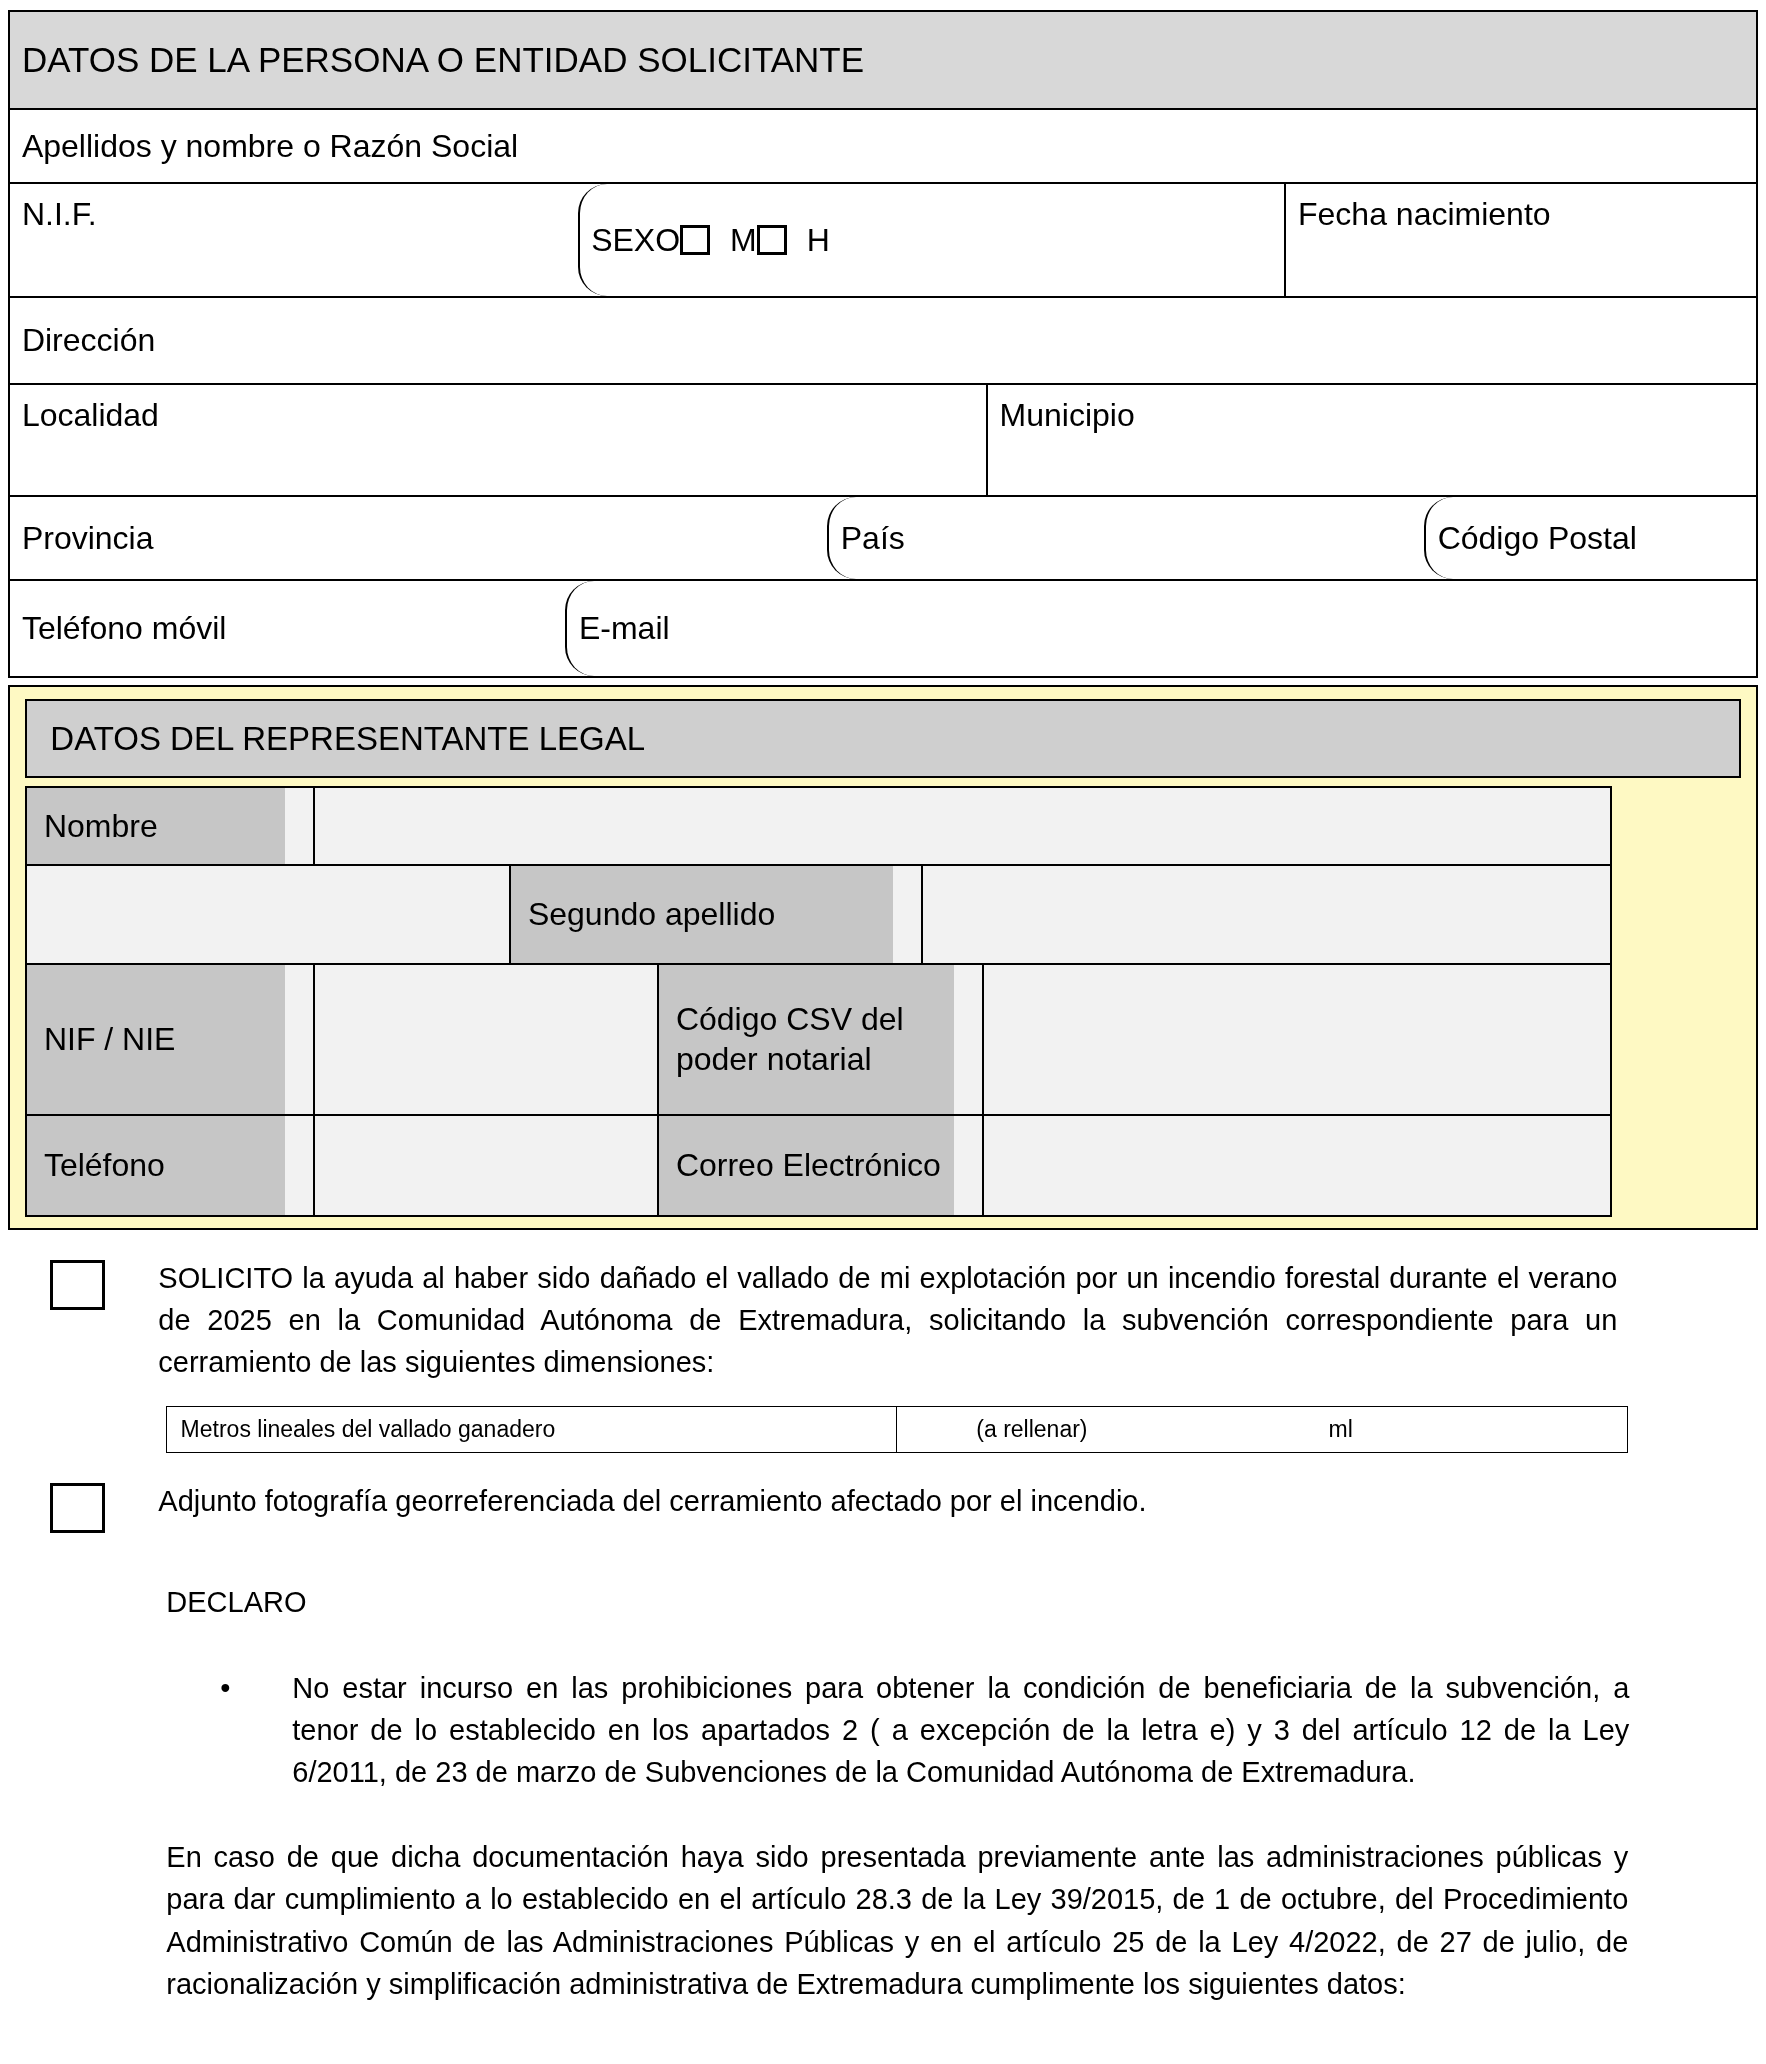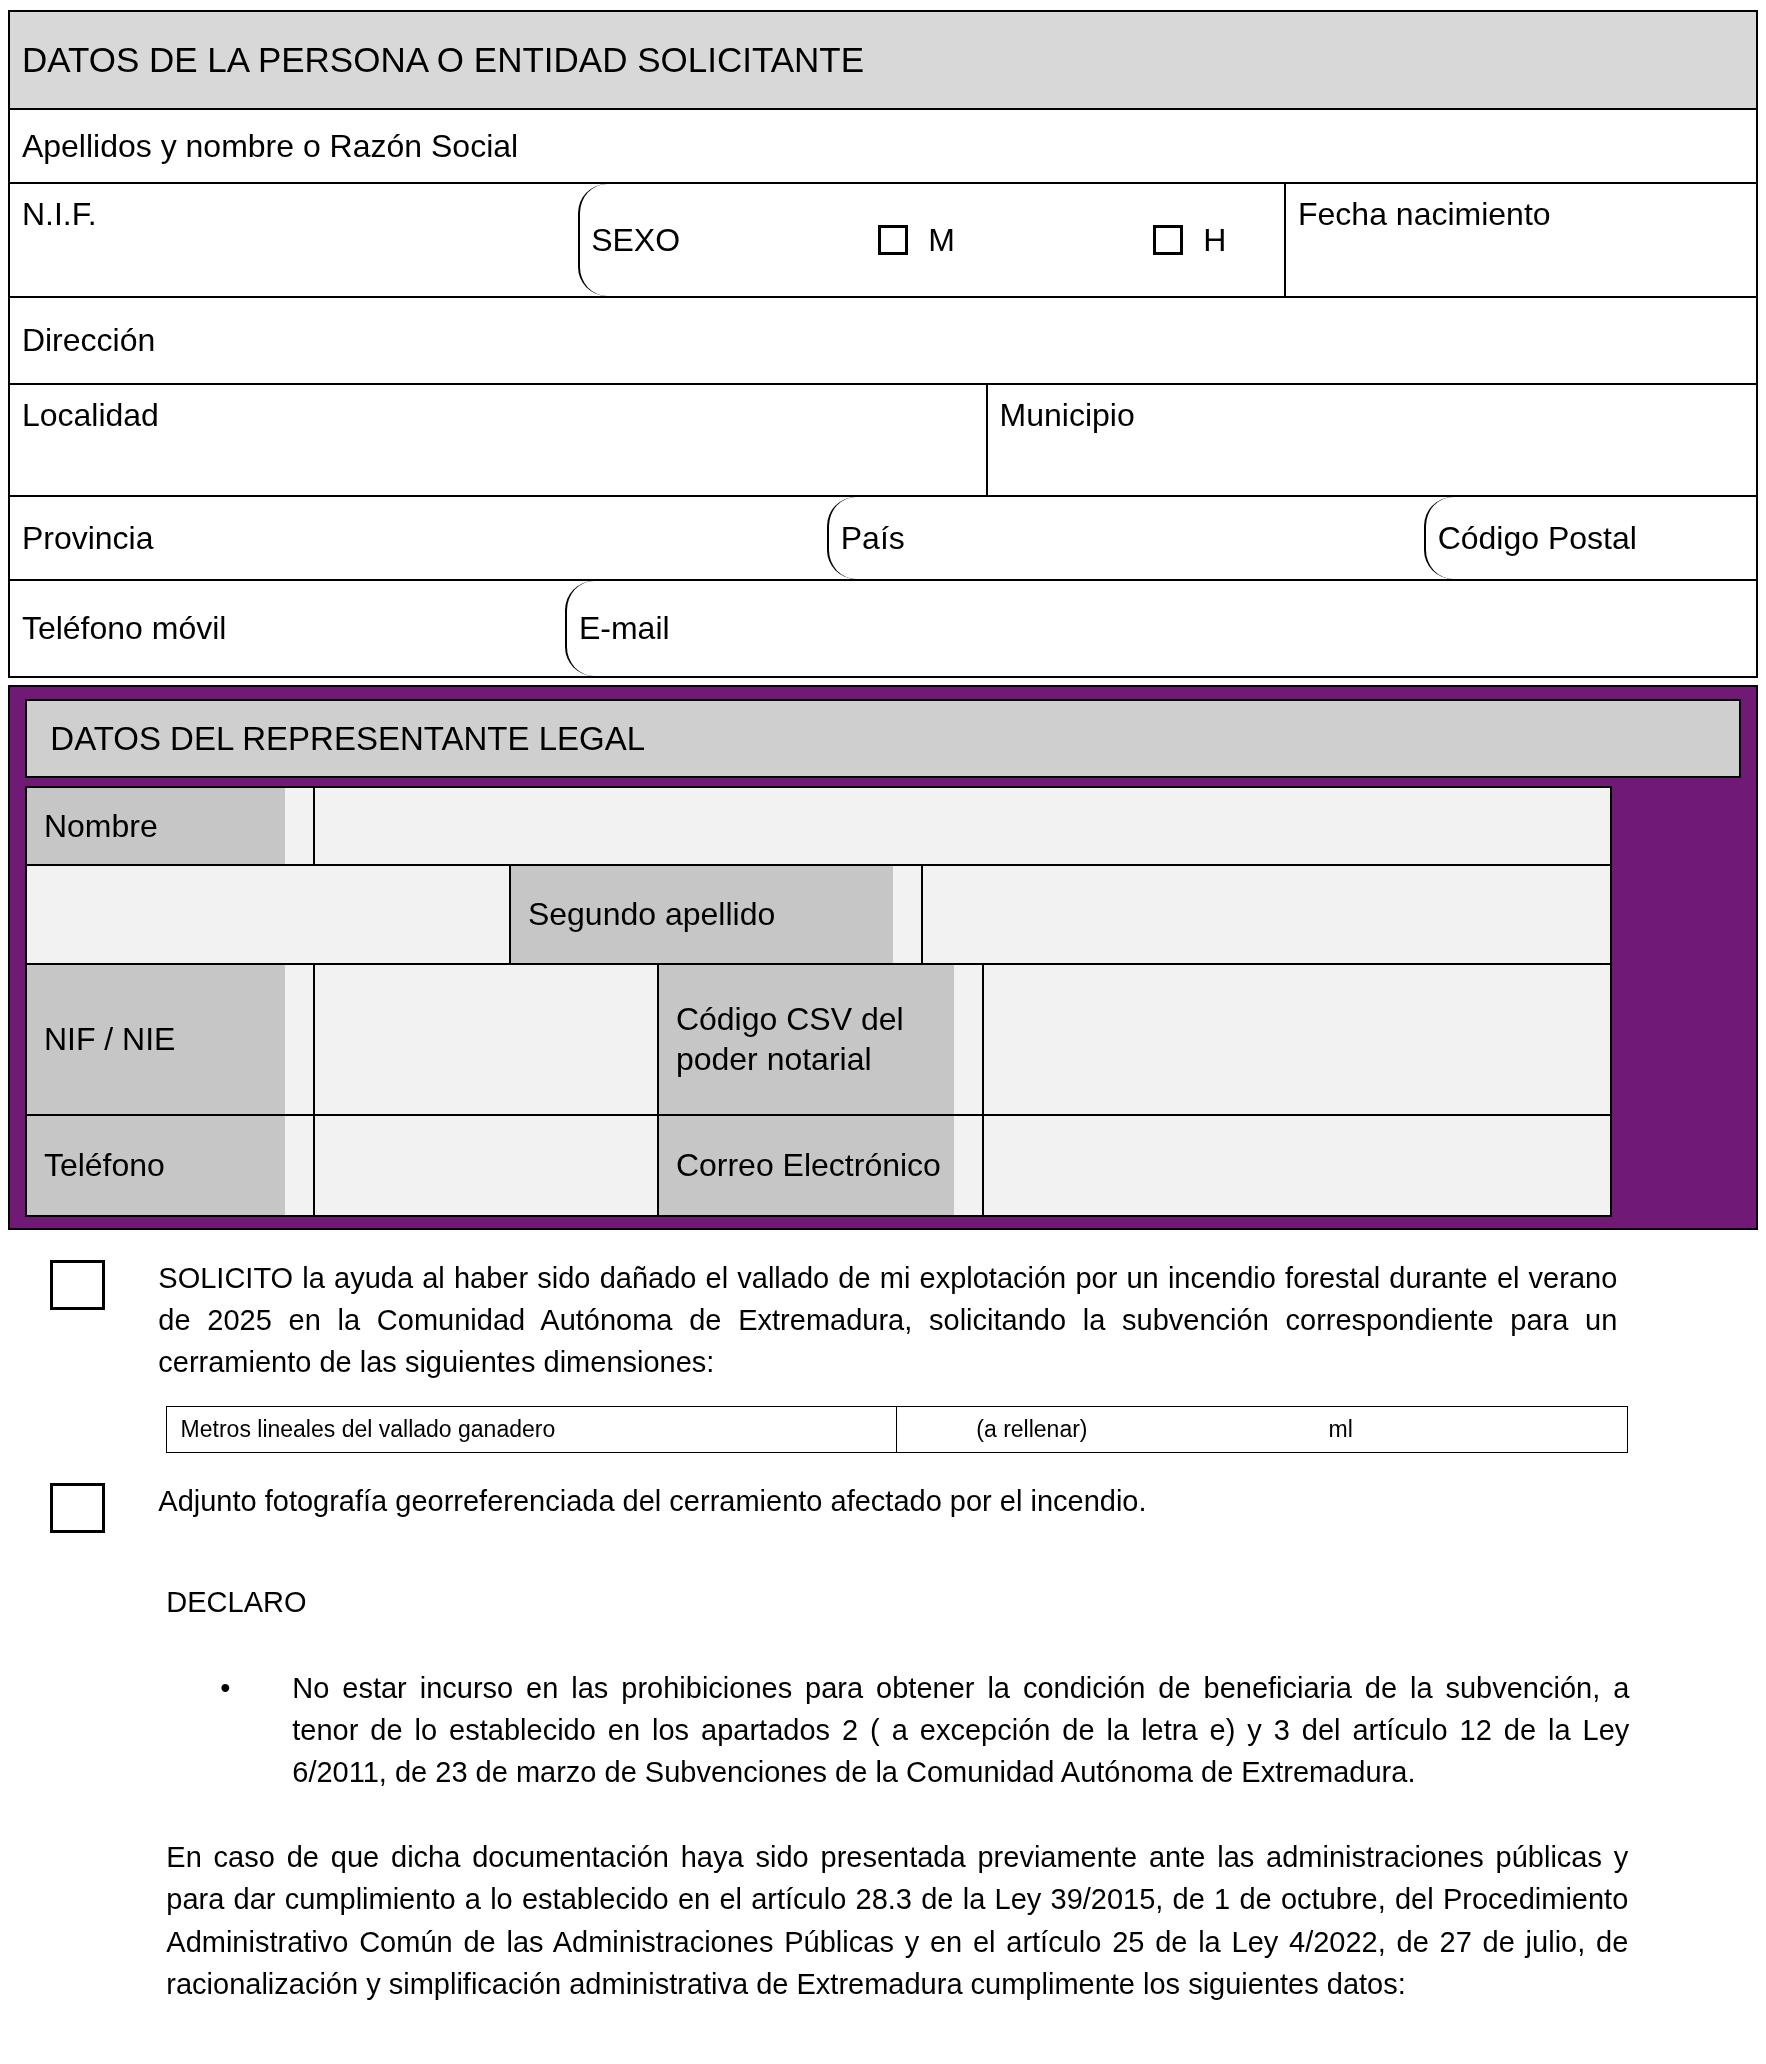--- a/index.html
+++ b/index.html
@@ -20,34 +20,34 @@
   .v-center { align-items: center; border-radius: 29px; }
   .t1-header { background: #d8d8d8; min-height: 96px; align-items: center; font-size: 35px; }
   .r2 { min-height: 74px; }
   .r3 { min-height: 114px; }
   .r4 { min-height: 87px; }
   .r5 { min-height: 112px; }
   .r6 { min-height: 84px; }
   .r7 { min-height: 97px; }
   .w-full { width: 100%; }
   .c-nif { width: 32.5%; }
-  .c-sexo { width: 40.5%; justify-content: space-between; padding-right: 58px; }
+  .c-sexo { width: 40.5%; padding-right: 41px; }
   .c-fecha { flex: 1; }
   .c-localidad { width: 55.9%; }
   .c-municipio { flex: 1; }
   .c-provincia { width: 46.8%; }
   .c-pais { width: 34.2%; }
   .c-cp { flex: 1; }
   .c-telefono { width: 31.8%; }
   .c-email { flex: 1; }
   .chk-group { display: flex; align-items: center; gap: 20px; }
   .chk { width: 30px; height: 30px; border: 3.3px solid #000; display: inline-block; background: #fff; }
 
   
-  .rep { margin-top: 6.6px; background: #701a75; border: 2.5px solid #000; padding: 12.5px 15px 11.6px 15px; }
+  .rep { margin-top: 6.6px; background: #fef9c3; border: 2.5px solid #000; padding: 12.5px 15px 11.6px 15px; }
   .rep-header { border: 2.5px solid #000; background: #cfcfcf; min-height: 79px; display: flex; align-items: center; padding-left: 23px; font-size: 33px; }
   .rep-table { margin-top: 7.5px; border: 2.5px solid #000; width: 1587px; background: #f2f2f2; }
   .rep-row { display: flex; border-top: 2.5px solid #000; gap: 28px; }
   .rep-row:first-child { border-top: none; }
   .rep-cell { border-left: 2.5px solid #000; }
   .rep-cell:first-child { border-left: none; }
   .rep-label { background: #c6c6c6; display: flex; align-items: center; padding: 6.6px 10px 6.6px 16.6px; font-size: 32px; line-height: 1.25; }
   .rep-value { background: #f2f2f2; }
   .rr1 { min-height: 76px; }
   .rr2 { min-height: 99px; }

